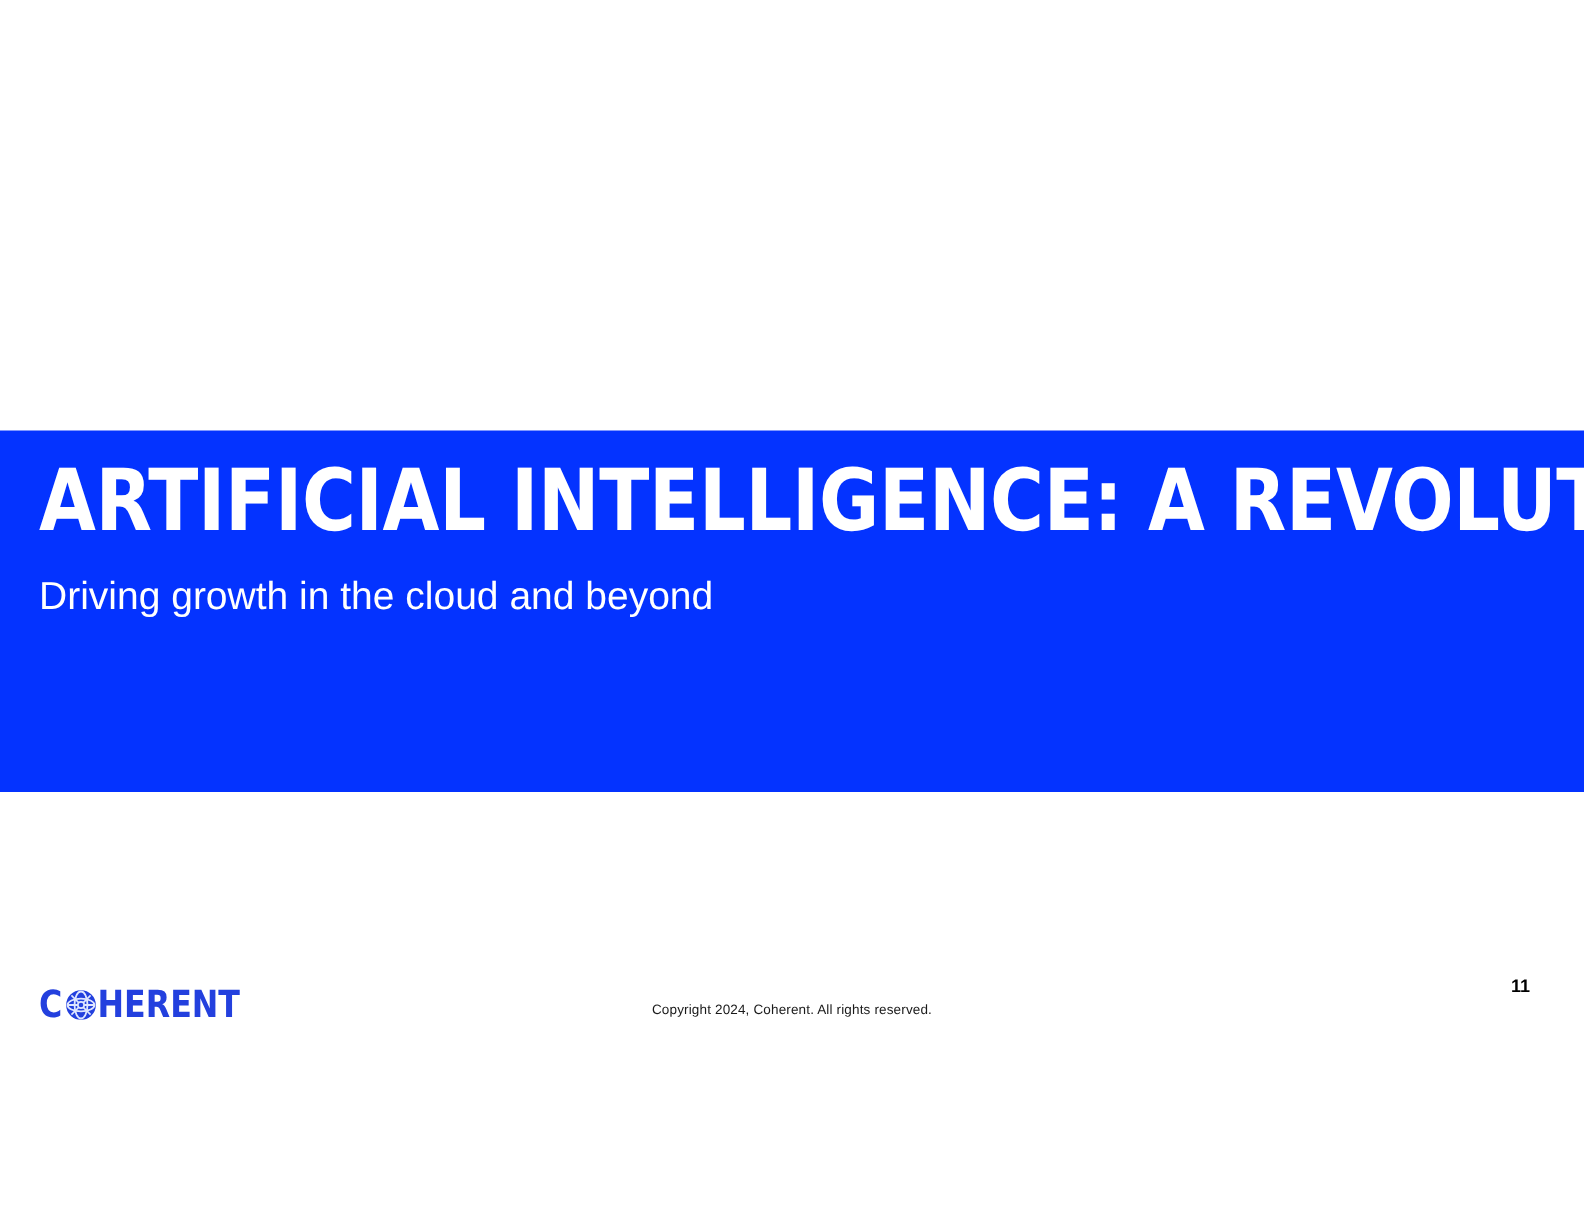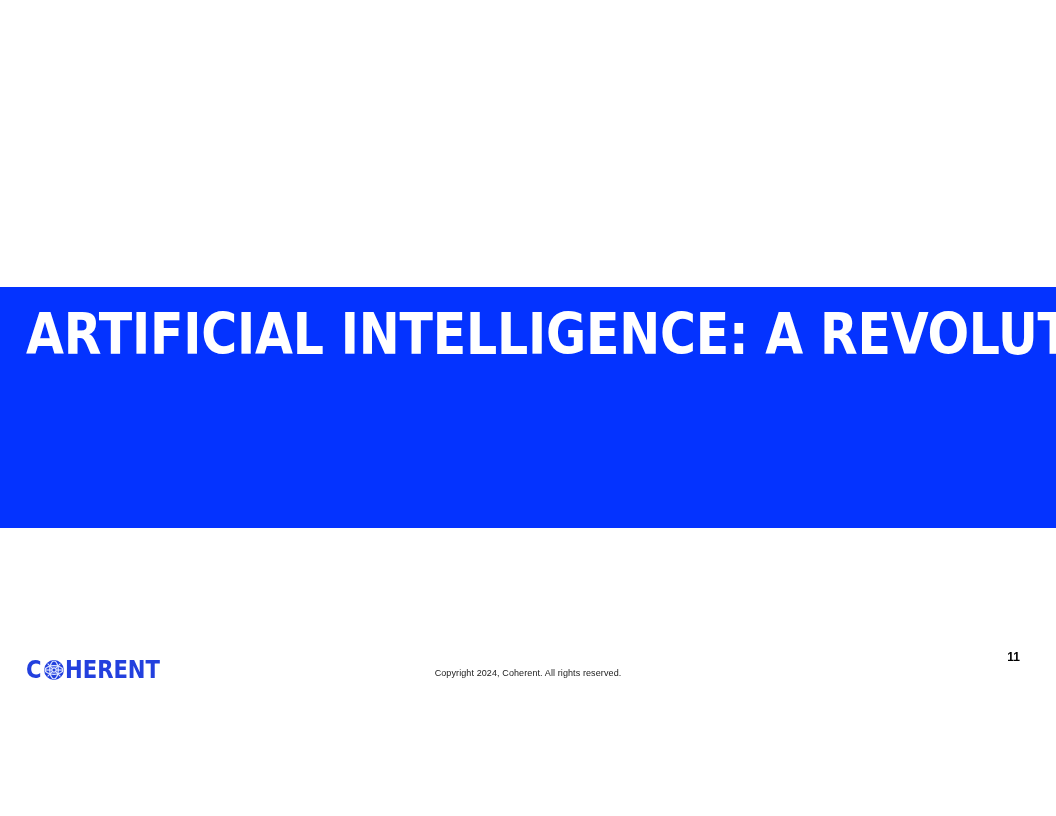--- a/index.html
+++ b/index.html
@@ -124,20 +124,21 @@
     line-height: 14px;
   }
 </style>
 </head>
 <body>
 
 <div class="slide">
 
   <div class="banner">
     <h1 class="banner-title">ARTIFICIAL INTELLIGENCE: A REVOLUTION</h1>
+    <p class="banner-subtitle">Driving growth in the cloud and beyond</p>
   </div>
 
   <div class="footer">
 
     <div class="logo">
       <span class="logo-letters-pre">C</span>
       <span class="logo-globe">
         <svg viewBox="0 0 22 22" width="22" height="22" aria-hidden="true">
           <circle cx="11" cy="11" r="9.2" fill="#2340de" stroke="#2340de" stroke-width="1.4"></circle>
           <ellipse cx="11" cy="11" rx="4.3" ry="9.0" fill="none" stroke="#dfe6ff" stroke-width="1.2"></ellipse>

